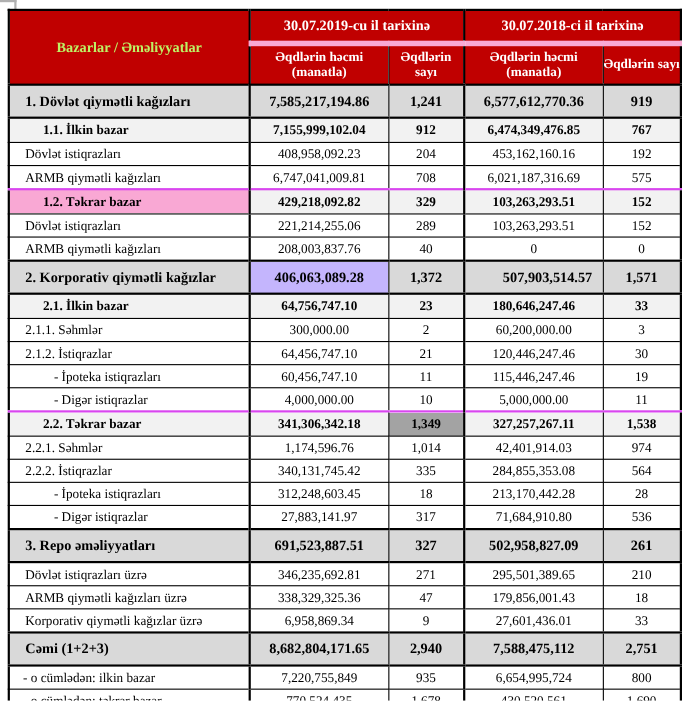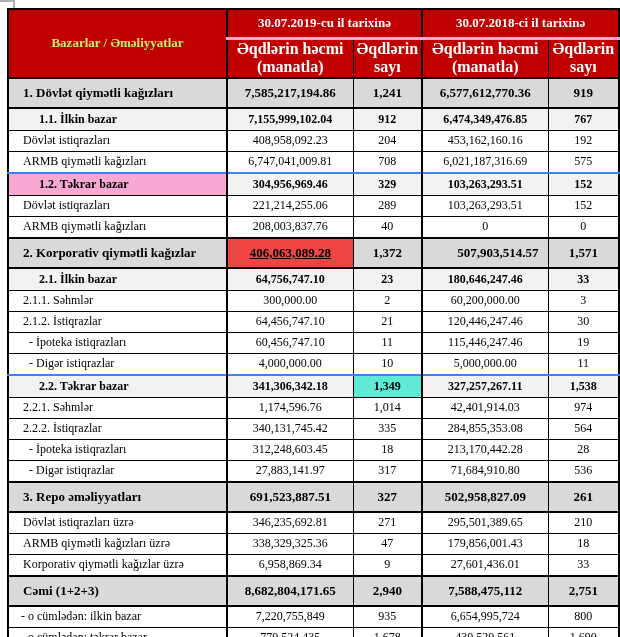--- a/index.html
+++ b/index.html
@@ -53,25 +53,25 @@
     font-weight: bold;
     text-align: center;
     line-height: 1.15;
   }
   th.th-corner {
     font-size: 13px;
   }
   tr.hdr-periods th.th-period {
     height: 27px;
     font-size: 13px;
-    border-bottom: 3px solid #f9a8d4;
+    border-bottom: 5px solid #f9a8d4;
   }
   tr.hdr-subs th.th-sub {
     height: 34px;
-    font-size: 16px;
+    font-size: 12px;
     white-space: normal;
     border-bottom: 2px solid #000;
   }
   
   tbody td {
     font-size: 12px;
     background: #ffffff;
     height: 20px;
   }
   tbody td.label-cell {
@@ -89,24 +89,24 @@
     font-size: 13px;
     height: 28px;
     border-top: 2px solid #000;
     border-bottom: 2px solid #000;
   }
   tr.row-subsection td {
     background: #F2F2F2;
     font-weight: bold;
     font-size: 12px;
     height: 21px;
-    border-top: 2px solid #3b82f6;
+    border-top: 2px solid #d946ef;
   }
   tr.row-subsection td.label-cell { padding-left: 30px; }
-  tr.row-dash td.label-cell { padding-left: 20px; }
+  tr.row-dash td.label-cell { padding-left: 40px; }
   tr.row-dashsub td.label-cell { padding-left: 12px; }
 </style>
 </head>
 <body>
 
 <div class="page">
   <div class="corner-artifact"></div>
 
   <table class="sec-table">
     <colgroup>
@@ -153,42 +153,42 @@
         </tr>
         <tr class="row-detail">
           <td class="label-cell">ARMB qiymətli kağızları</td>
           <td class="num-cell">6,747,041,009.81</td>
           <td class="num-cell">708</td>
           <td class="num-cell">6,021,187,316.69</td>
           <td class="num-cell">575</td>
         </tr>
         <tr class="row-subsection">
           <td class="label-cell" style="background: #f9a8d4;">1.2. Təkrar bazar</td>
-          <td class="num-cell" style="background: rgb(242, 242, 242);">304,956,969.46</td>
+          <td class="num-cell" style="background: rgb(242, 242, 242);">429,218,092.82</td>
           <td class="num-cell" style="background: rgb(242, 242, 242);">329</td>
           <td class="num-cell" style="background: rgb(242, 242, 242);">103,263,293.51</td>
           <td class="num-cell" style="background: rgb(242, 242, 242);">152</td>
         </tr>
         <tr class="row-detail">
           <td class="label-cell">Dövlət istiqrazları</td>
           <td class="num-cell">221,214,255.06</td>
           <td class="num-cell">289</td>
           <td class="num-cell">103,263,293.51</td>
           <td class="num-cell">152</td>
         </tr>
         <tr class="row-detail">
           <td class="label-cell">ARMB qiymətli kağızları</td>
           <td class="num-cell">208,003,837.76</td>
           <td class="num-cell">40</td>
           <td class="num-cell">0</td>
           <td class="num-cell">0</td>
         </tr>
         <tr class="row-section">
           <td class="label-cell" style="background: rgb(217, 217, 217);">2. Korporativ qiymətli kağızlar</td>
-          <td class="num-cell" style="background: #ef4444; text-decoration: underline;">406,063,089.28</td>
+          <td class="num-cell" style="background: #c4b5fd;">406,063,089.28</td>
           <td class="num-cell" style="background: rgb(217, 217, 217);">1,372</td>
           <td class="num-cell" style="background: rgb(217, 217, 217); padding-left: 25px;">507,903,514.57</td>
           <td class="num-cell" style="background: rgb(217, 217, 217);">1,571</td>
         </tr>
         <tr class="row-subsection">
           <td class="label-cell" style="background: rgb(242, 242, 242);">2.1. İlkin bazar</td>
           <td class="num-cell" style="background: rgb(242, 242, 242);">64,756,747.10</td>
           <td class="num-cell" style="background: rgb(242, 242, 242);">23</td>
           <td class="num-cell" style="background: rgb(242, 242, 242);">180,646,247.46</td>
           <td class="num-cell" style="background: rgb(242, 242, 242);">33</td>
@@ -217,21 +217,21 @@
         <tr class="row-dash">
           <td class="label-cell">- Digər istiqrazlar</td>
           <td class="num-cell">4,000,000.00</td>
           <td class="num-cell">10</td>
           <td class="num-cell">5,000,000.00</td>
           <td class="num-cell">11</td>
         </tr>
         <tr class="row-subsection">
           <td class="label-cell" style="background: rgb(242, 242, 242);">2.2. Təkrar bazar</td>
           <td class="num-cell" style="background: rgb(242, 242, 242);">341,306,342.18</td>
-          <td class="num-cell" style="background: #5eead4;">1,349</td>
+          <td class="num-cell" style="background: #a3a3a3;">1,349</td>
           <td class="num-cell" style="background: rgb(242, 242, 242);">327,257,267.11</td>
           <td class="num-cell" style="background: rgb(242, 242, 242);">1,538</td>
         </tr>
         <tr class="row-detail">
           <td class="label-cell">2.2.1. Səhmlər</td>
           <td class="num-cell">1,174,596.76</td>
           <td class="num-cell">1,014</td>
           <td class="num-cell">42,401,914.03</td>
           <td class="num-cell">974</td>
         </tr>

